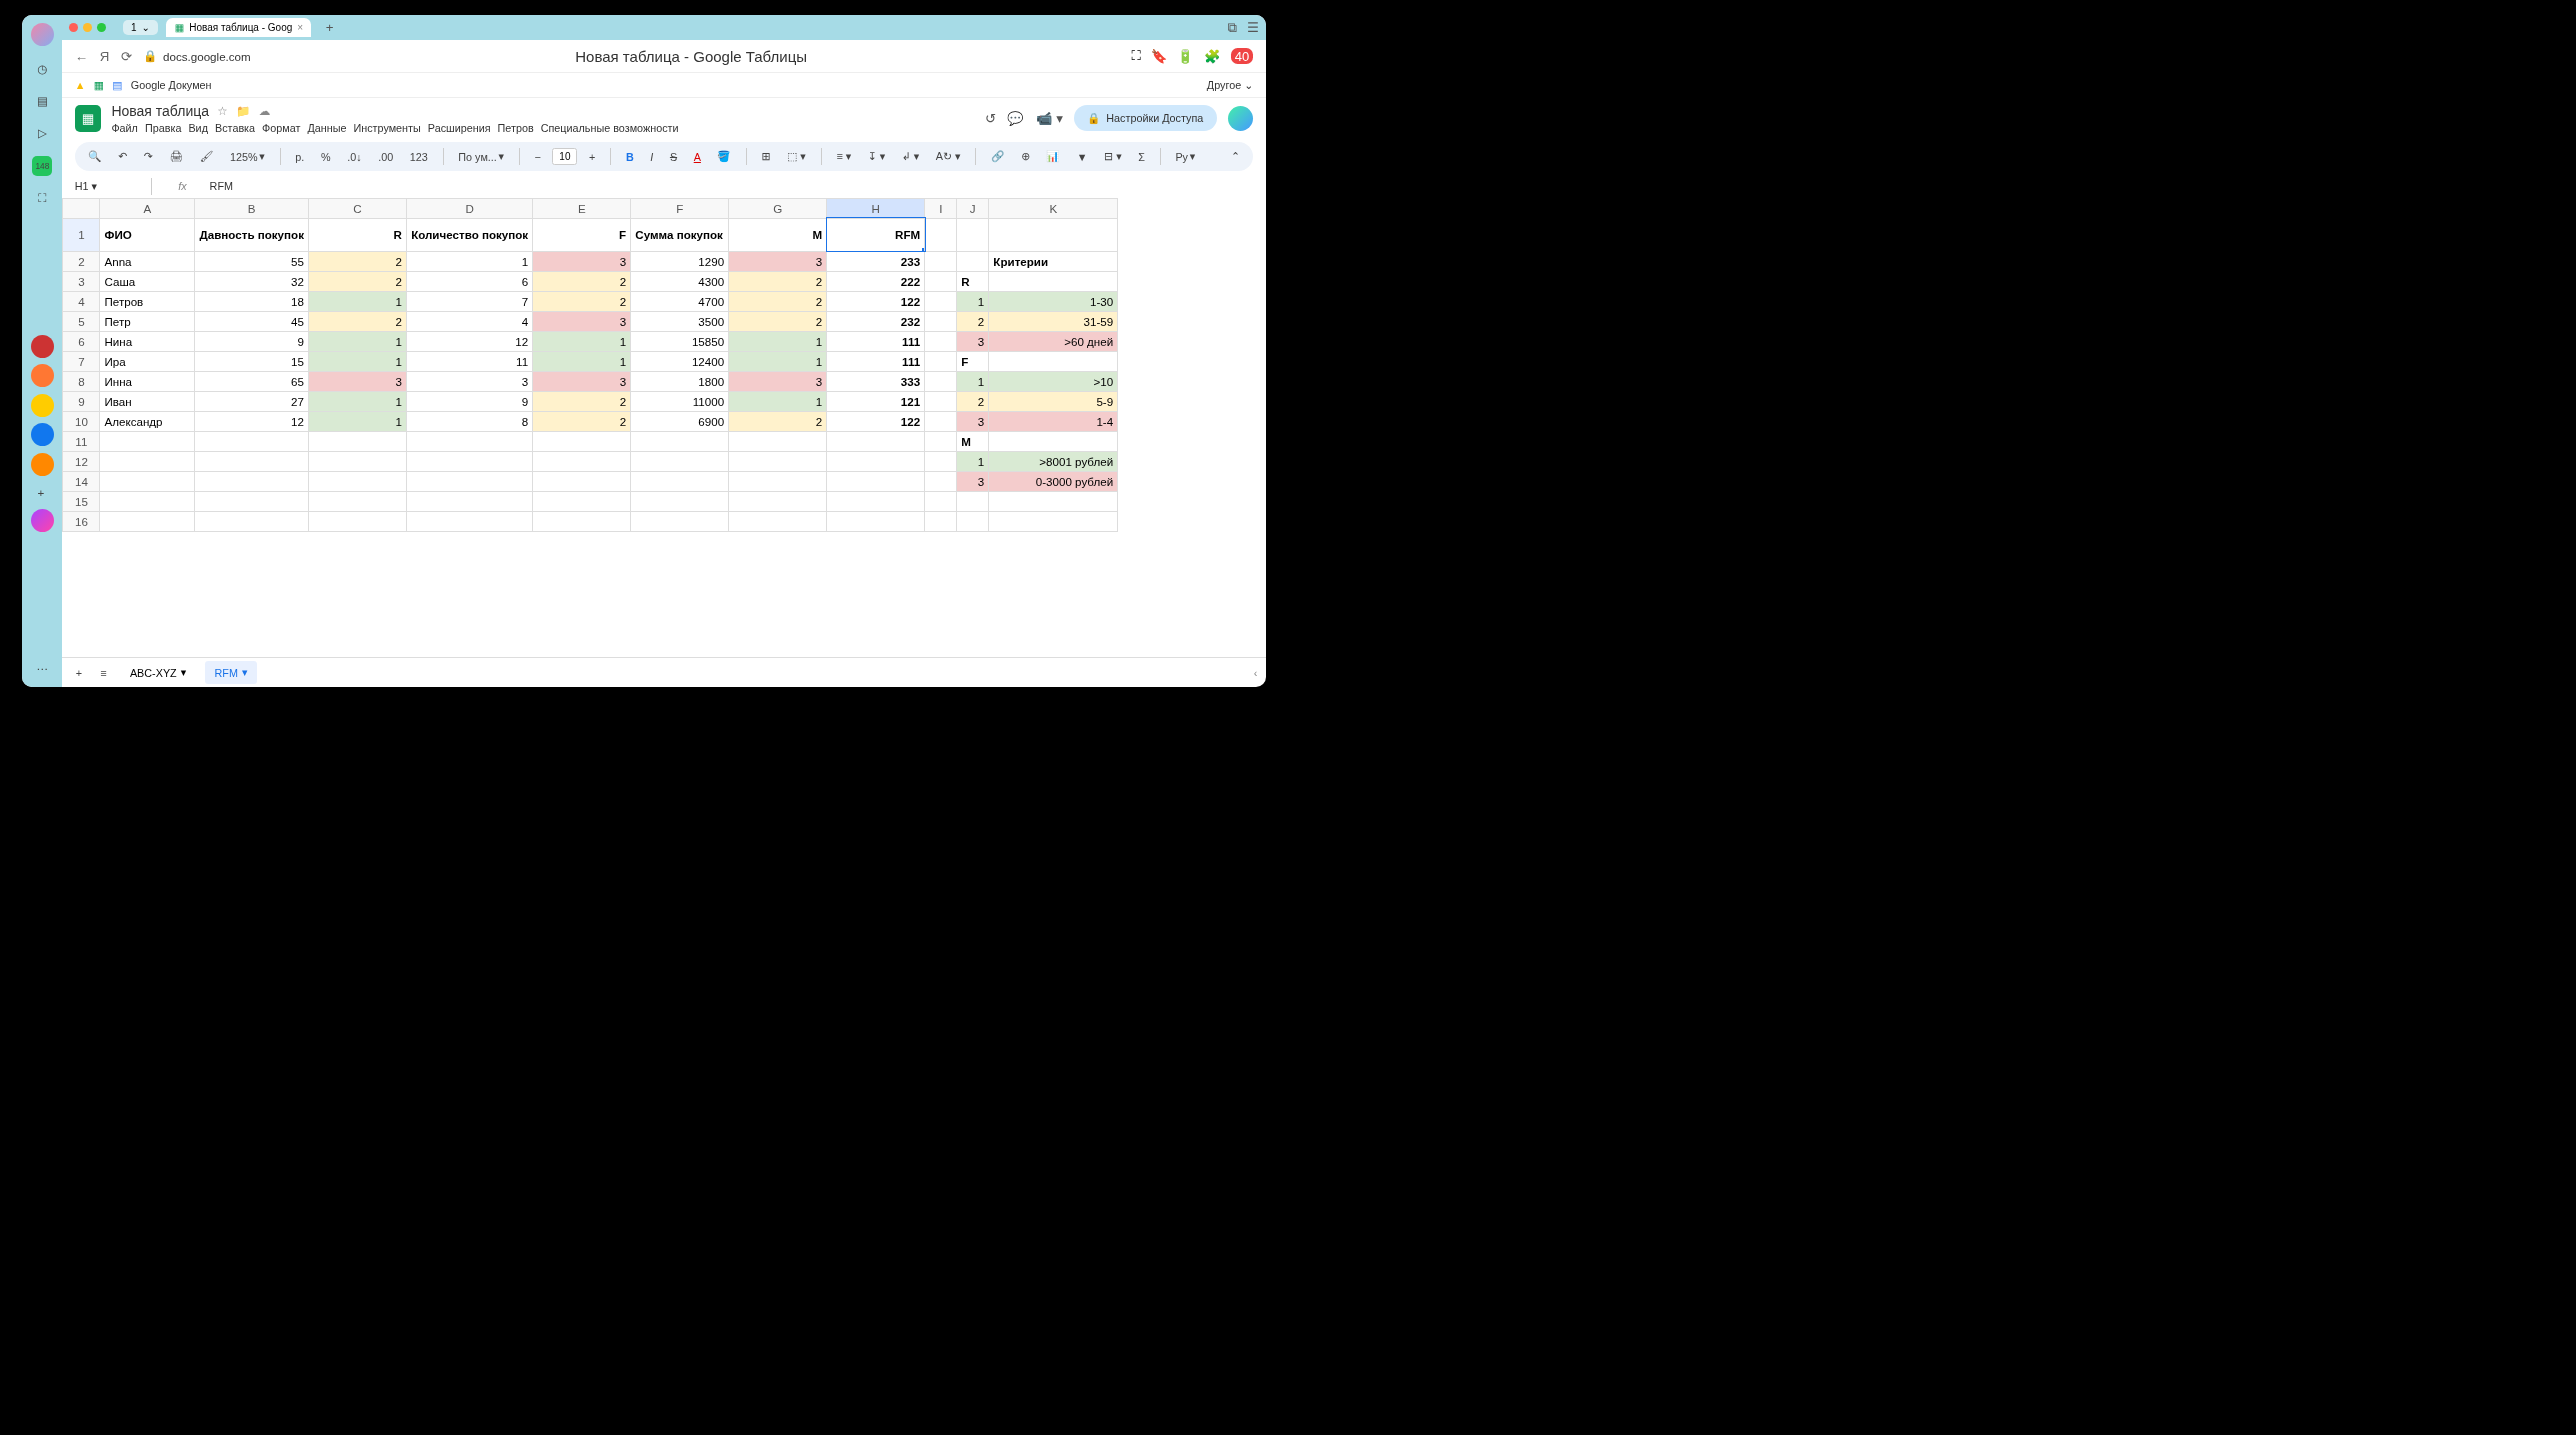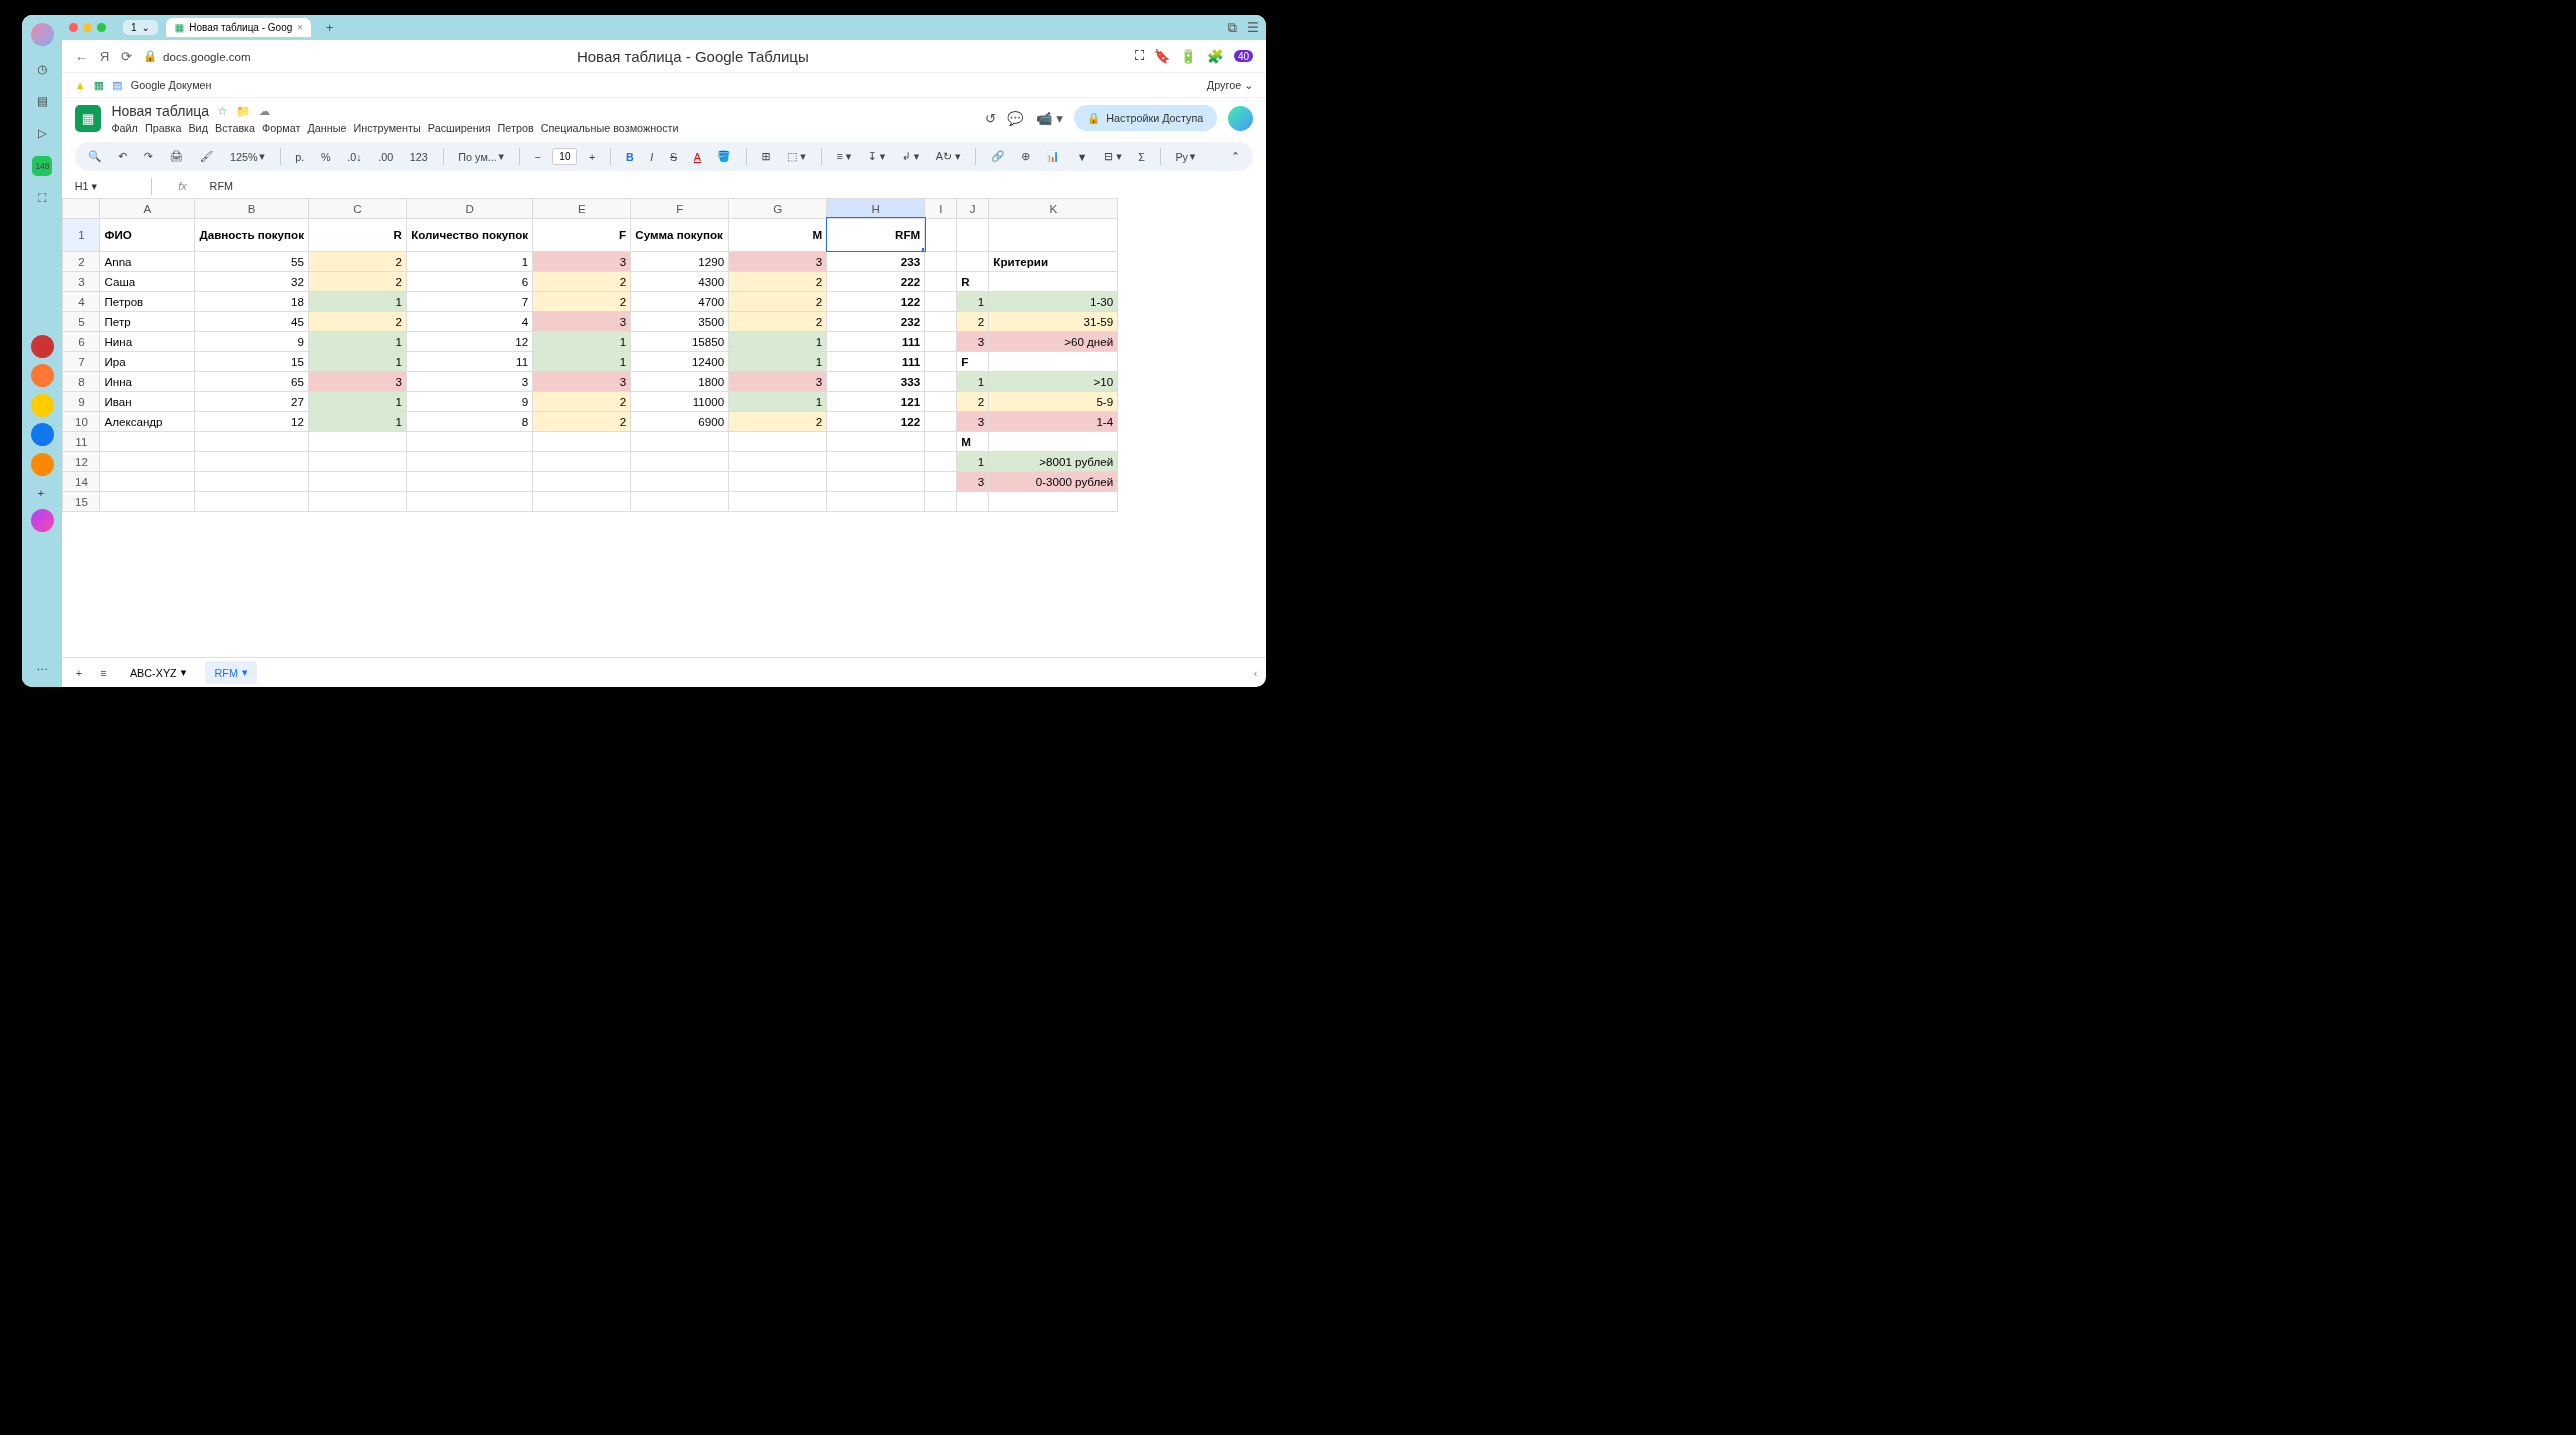--- a/index.html
+++ b/index.html
@@ -128,21 +128,21 @@
       <div class="addr-url">
         <span>🔒</span>
         <span>docs.google.com</span>
       </div>
       <div class="page-title-center">Новая таблица - Google Таблицы</div>
       <div class="addr-right">
         <span>⛶</span>
         <span>🔖</span>
         <span>🔋</span>
         <span>🧩</span>
-        <span class="badge" style="background:#6d28d9;color:#fff;border-radius:6.6px;padding:0.8px 4.1px;font-size:10px">40</span>
+        <span class="badge" style="background:#ef4444;color:#fff;border-radius:6.6px;padding:0.8px 4.1px;font-size:13px">40</span>
       </div>
     </div>
 
     <div class="bookmarks-bar">
       <span style="color:#fbbc04">▲</span>
       <span style="color:#0f9d58">▦</span>
       <span style="color:#4285f4">▤</span>
       <span>Google Докумен</span>
       <span class="bm-right"><span>Другое</span> ⌄</span>
     </div>
@@ -439,20 +439,34 @@
               <td></td>
               <td></td>
               <td></td>
               <td></td>
               <td></td>
               <td></td>
               <td></td>
               <td class="left "></td>
               <td class="num "></td>
             </tr>
+            <tr>
+              <th class="rowhead">16</th>
+              <td></td>
+              <td></td>
+              <td></td>
+              <td></td>
+              <td></td>
+              <td></td>
+              <td></td>
+              <td></td>
+              <td></td>
+              <td class="left "></td>
+              <td class="num "></td>
+            </tr>
           </tbody>
         </table>
     </div>
 
     <div class="sheet-tabs">
       <span class="tb-btn">+</span>
       <span class="tb-btn">≡</span>
       <div class="sheet-tab"><span>ABC-XYZ</span> ▾</div>
       <div class="sheet-tab active"><span>RFM</span> ▾</div>
       <span class="scroll-ind">‹</span>

